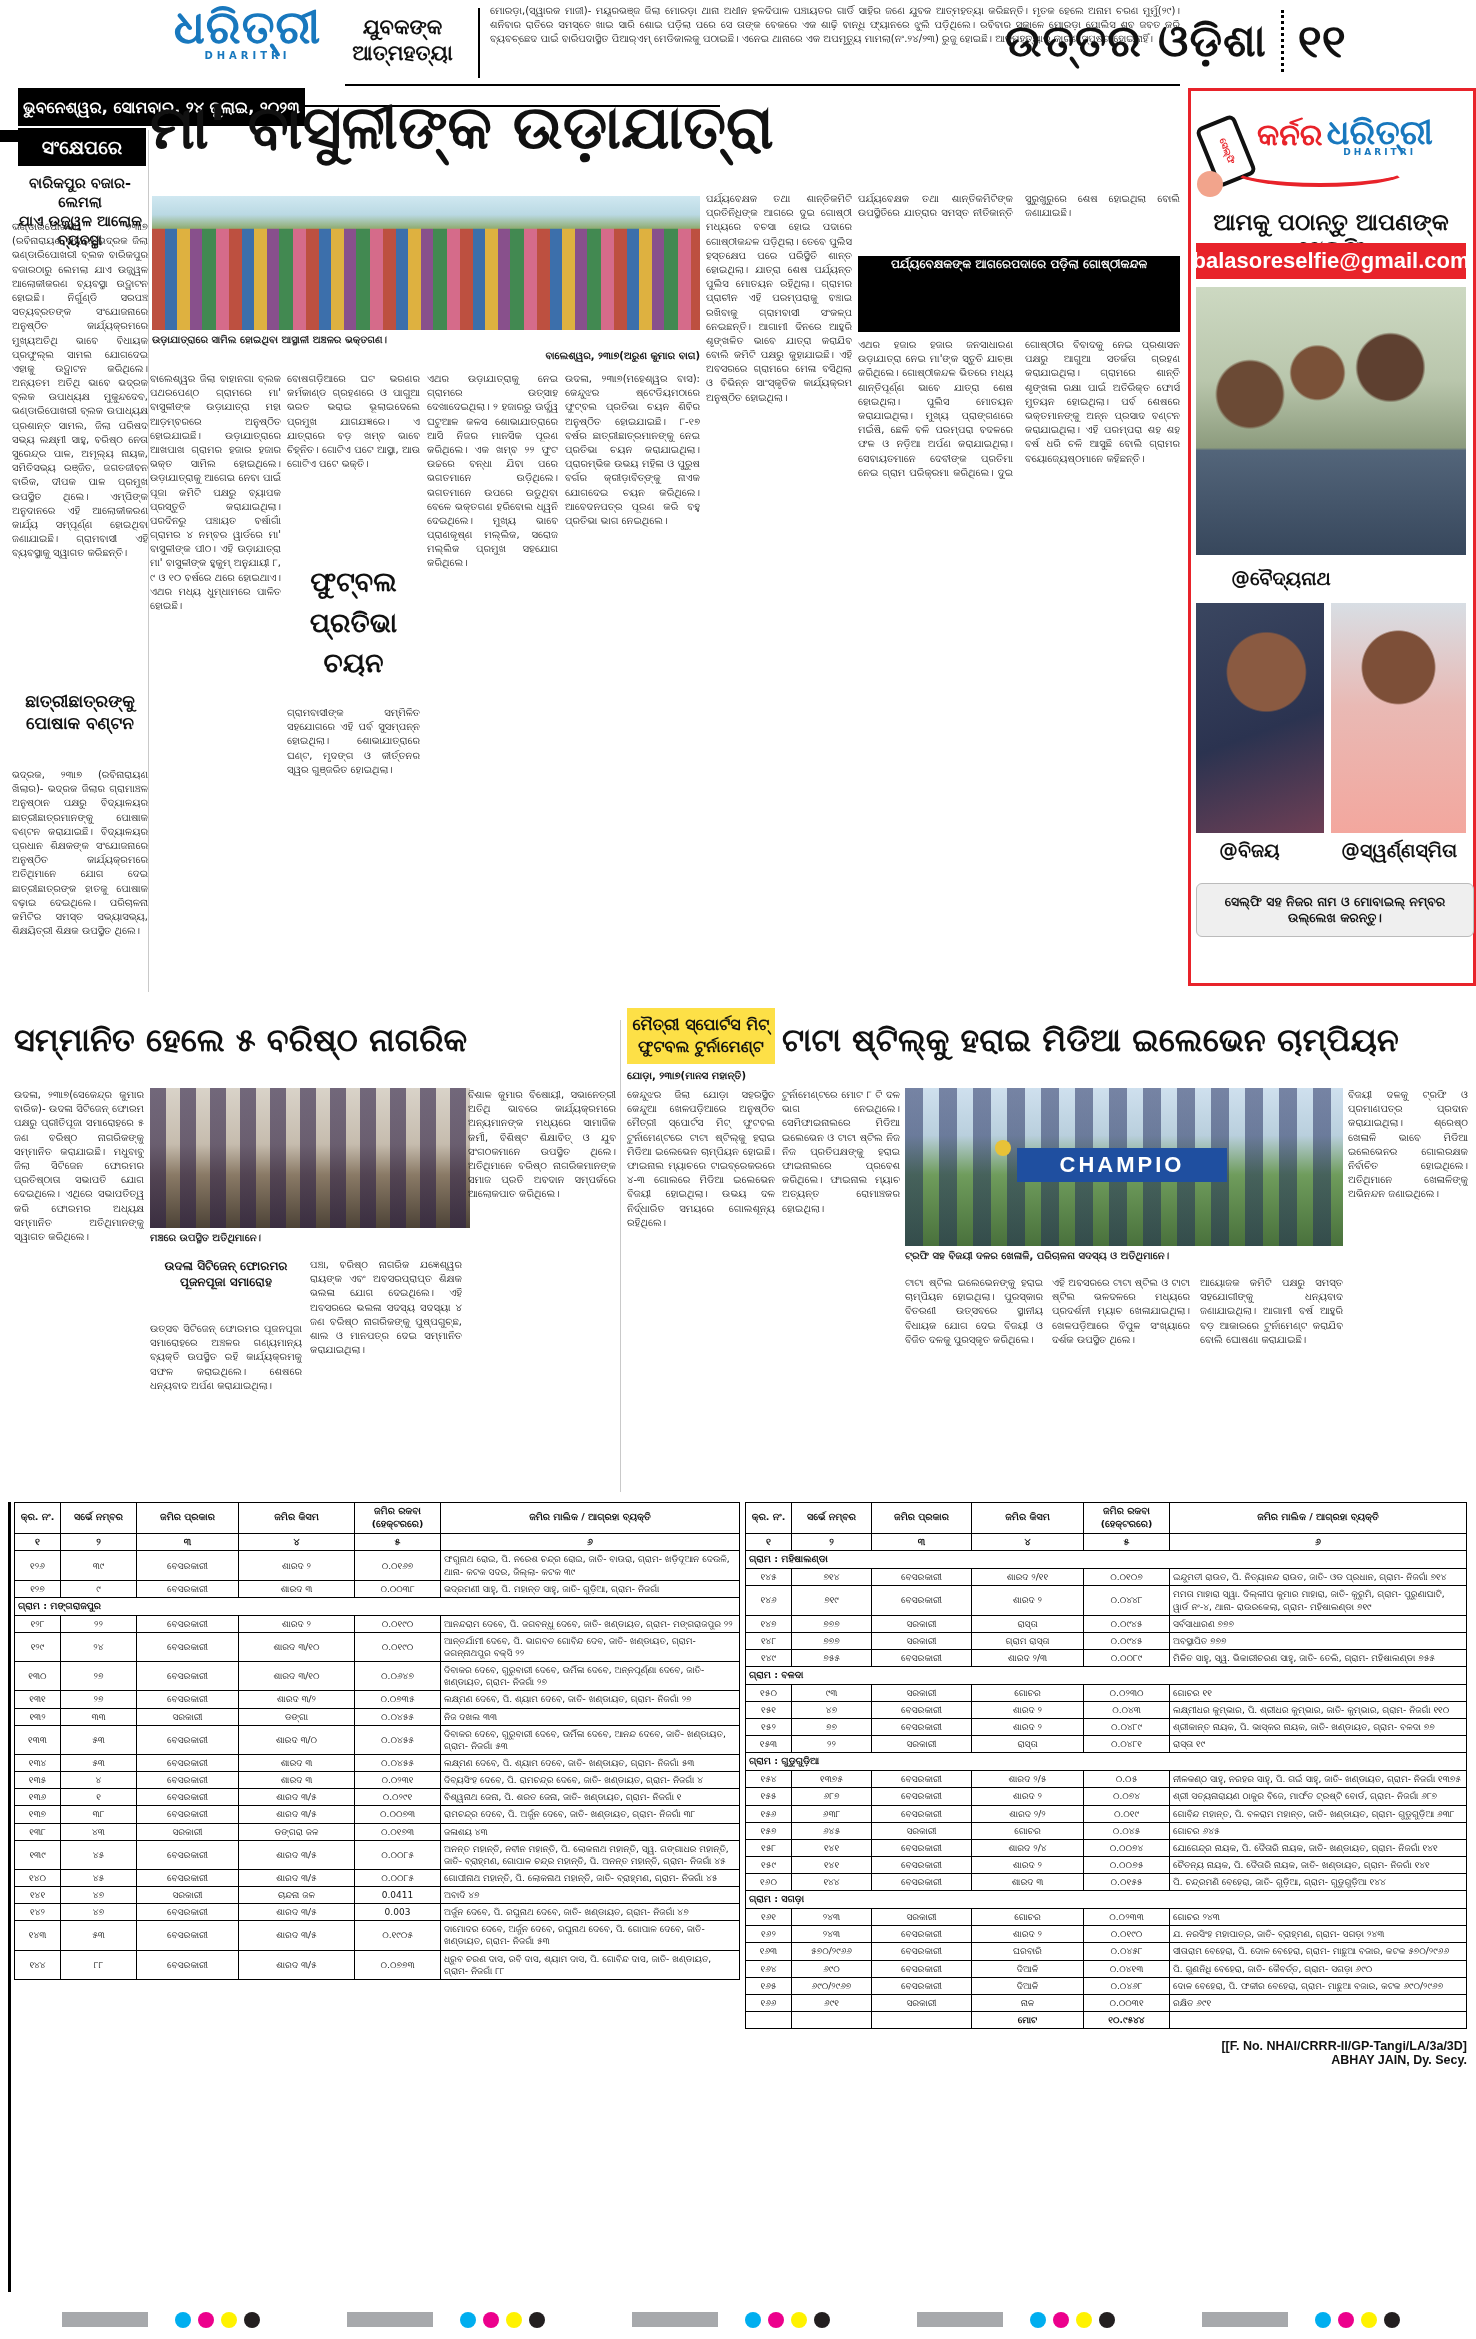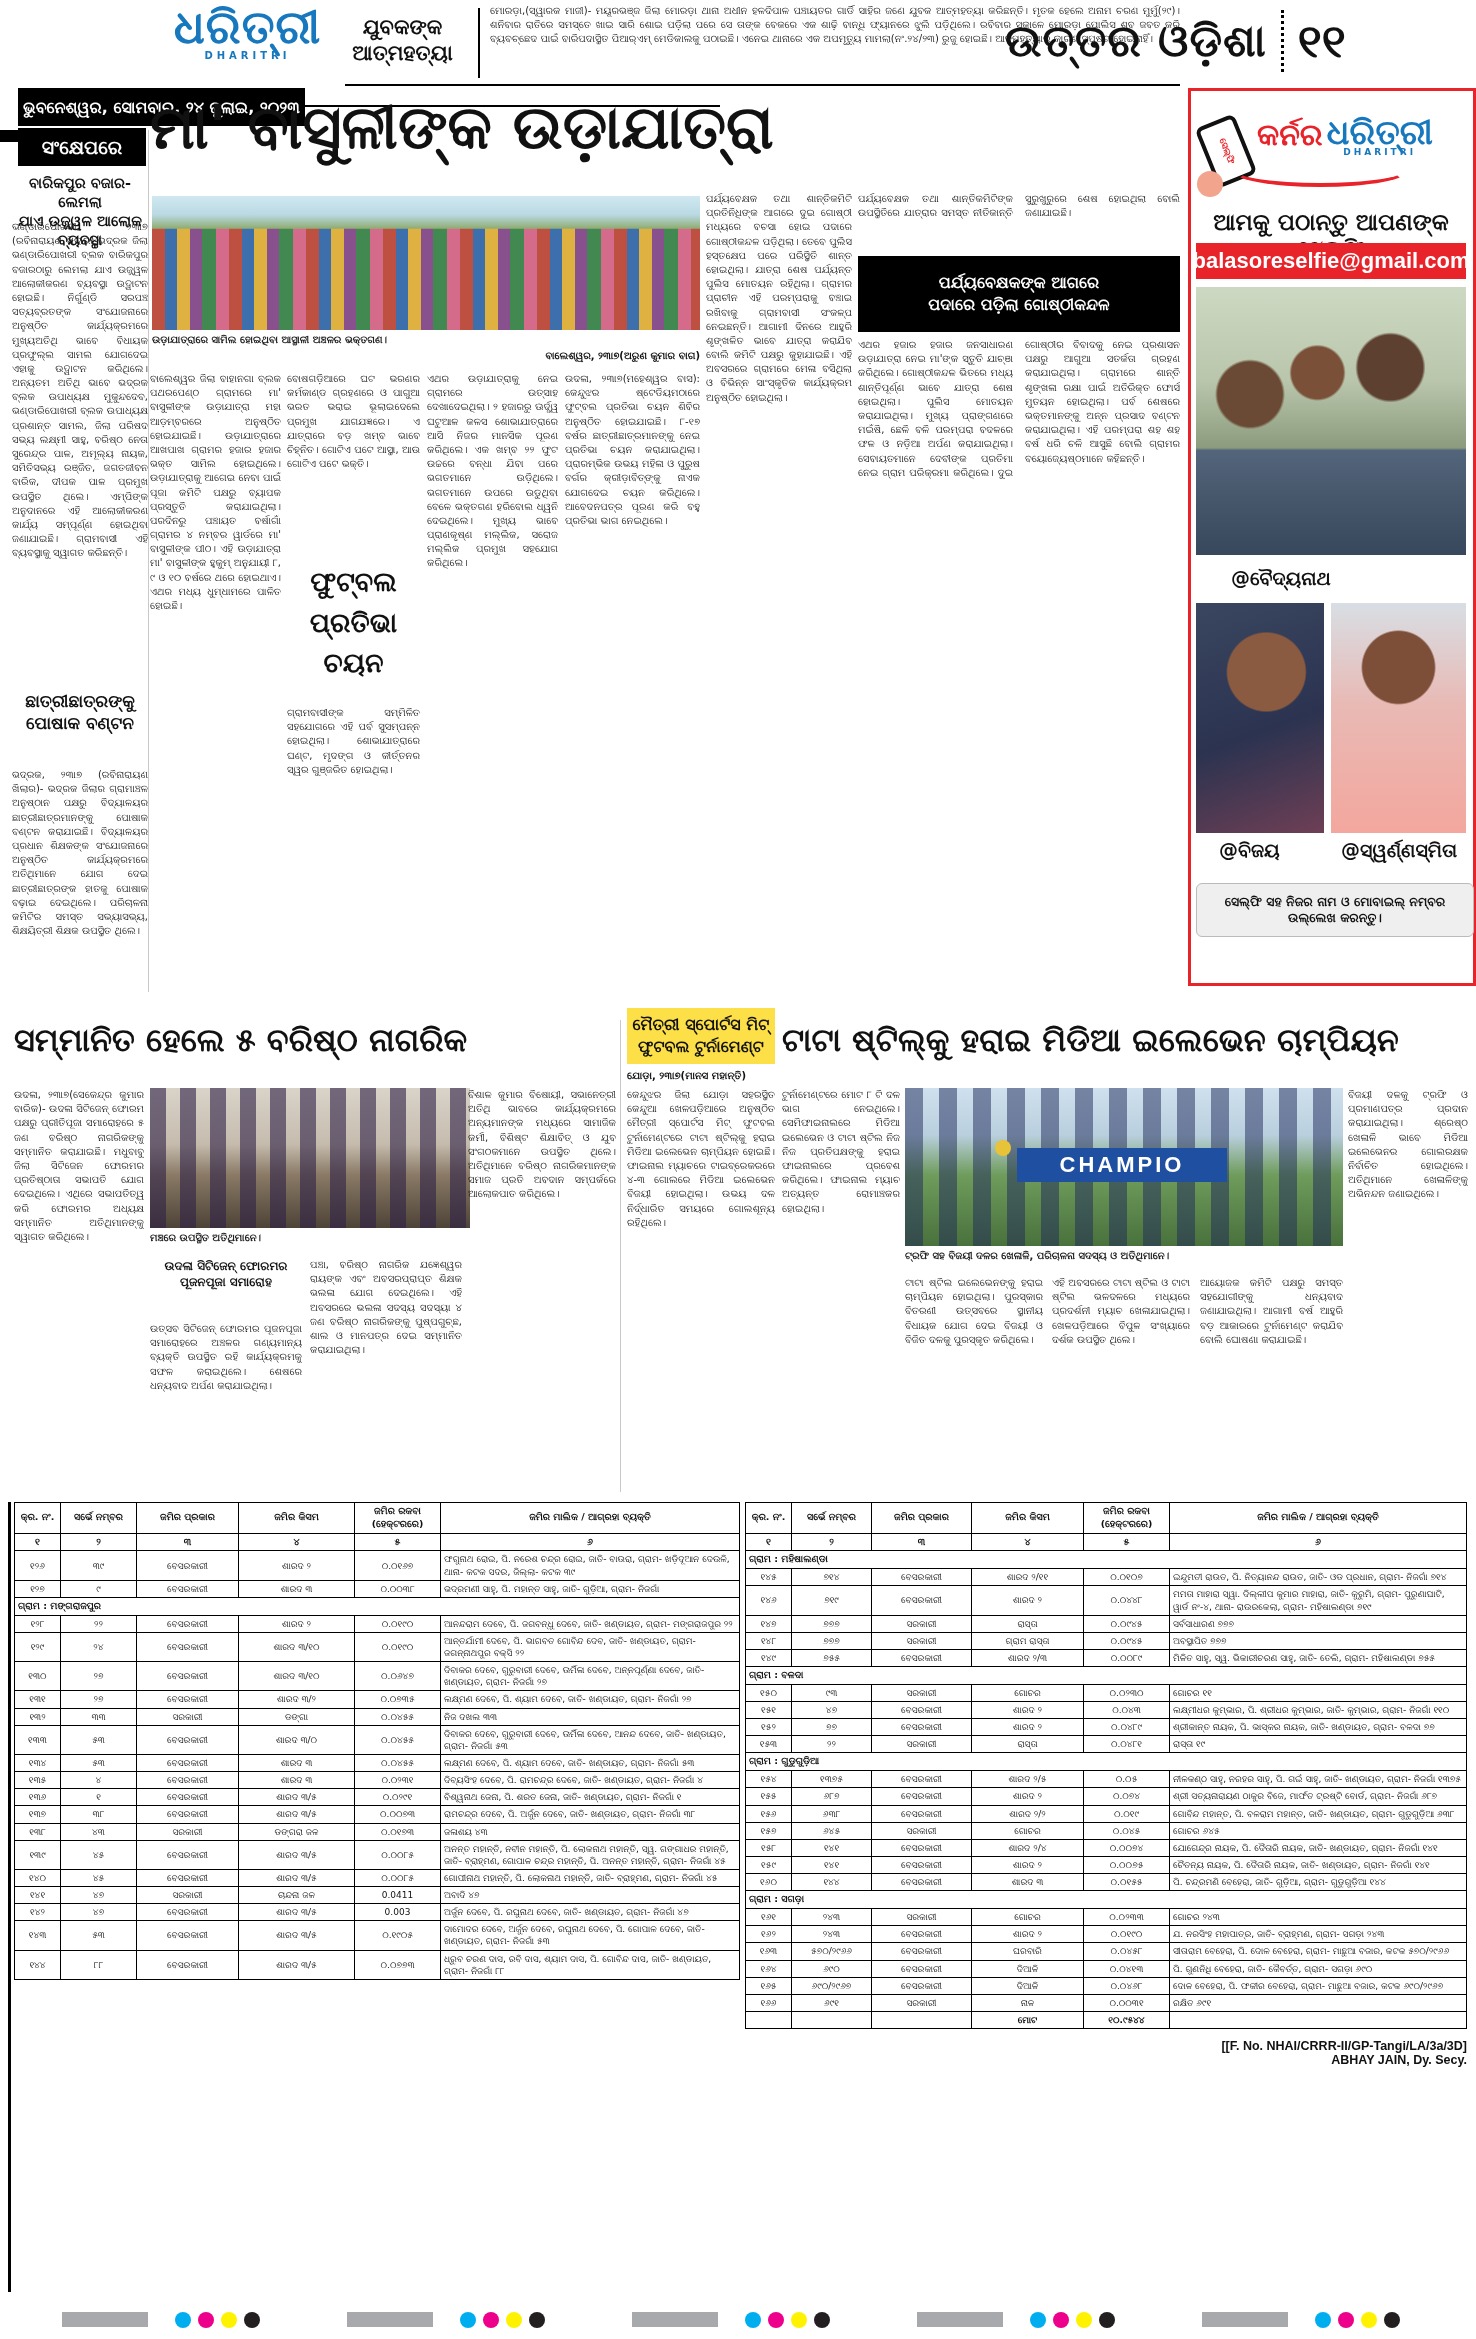--- a/index.html
+++ b/index.html
@@ -18,21 +18,21 @@
   .edition-num{font-size:46px;font-weight:900}
   .dotline{border-left:3px dotted #000;height:62px}
   .briefs-hdr{background:#000;color:#fff;font-size:19px;font-weight:bold;
               display:flex;align-items:center;justify-content:center}
   .brief-title{font-size:14.5px;font-weight:900;line-height:1.3;text-align:center}
   .lead-headline{font-size:60px;font-weight:900;text-align:left;line-height:1.05}
   .photo{overflow:hidden}
   .caption{font-size:10px;font-weight:bold;color:#222}
   .dateline{font-size:10px;font-weight:bold}
   .blackbox{background:#000;color:#fff;text-align:center;font-weight:bold;
-            font-size:16px;line-height:1.35;display:flex;flex-direction:column;justify-content:center}
+            font-size:12px;line-height:1.35;display:flex;flex-direction:row;justify-content:center}
   .bigpromo{font-size:27px;font-weight:900;line-height:1.5;text-align:center}
   .cols2{column-count:2;column-gap:12px}
   .band-headline{font-size:32px;font-weight:900;line-height:1.15}
   .subhead{font-size:12px;font-weight:900;line-height:1.35;text-align:center}
   .kickerbox{background:#fde047;font-size:16px;font-weight:900;text-align:center;line-height:1.35;
              display:flex;flex-direction:column;justify-content:center}
   .selfie-wrap{border:3px solid #e8232a;background:#fff}
   .selfie-brand1{font-size:30px;font-weight:900;color:#e8232a}
   .selfie-brand2{font-size:34px;font-weight:900;color:#1878be;line-height:.9}
   .selfie-brand2 small{display:block;font-size:9px;letter-spacing:3px;font-weight:bold;text-align:center}

